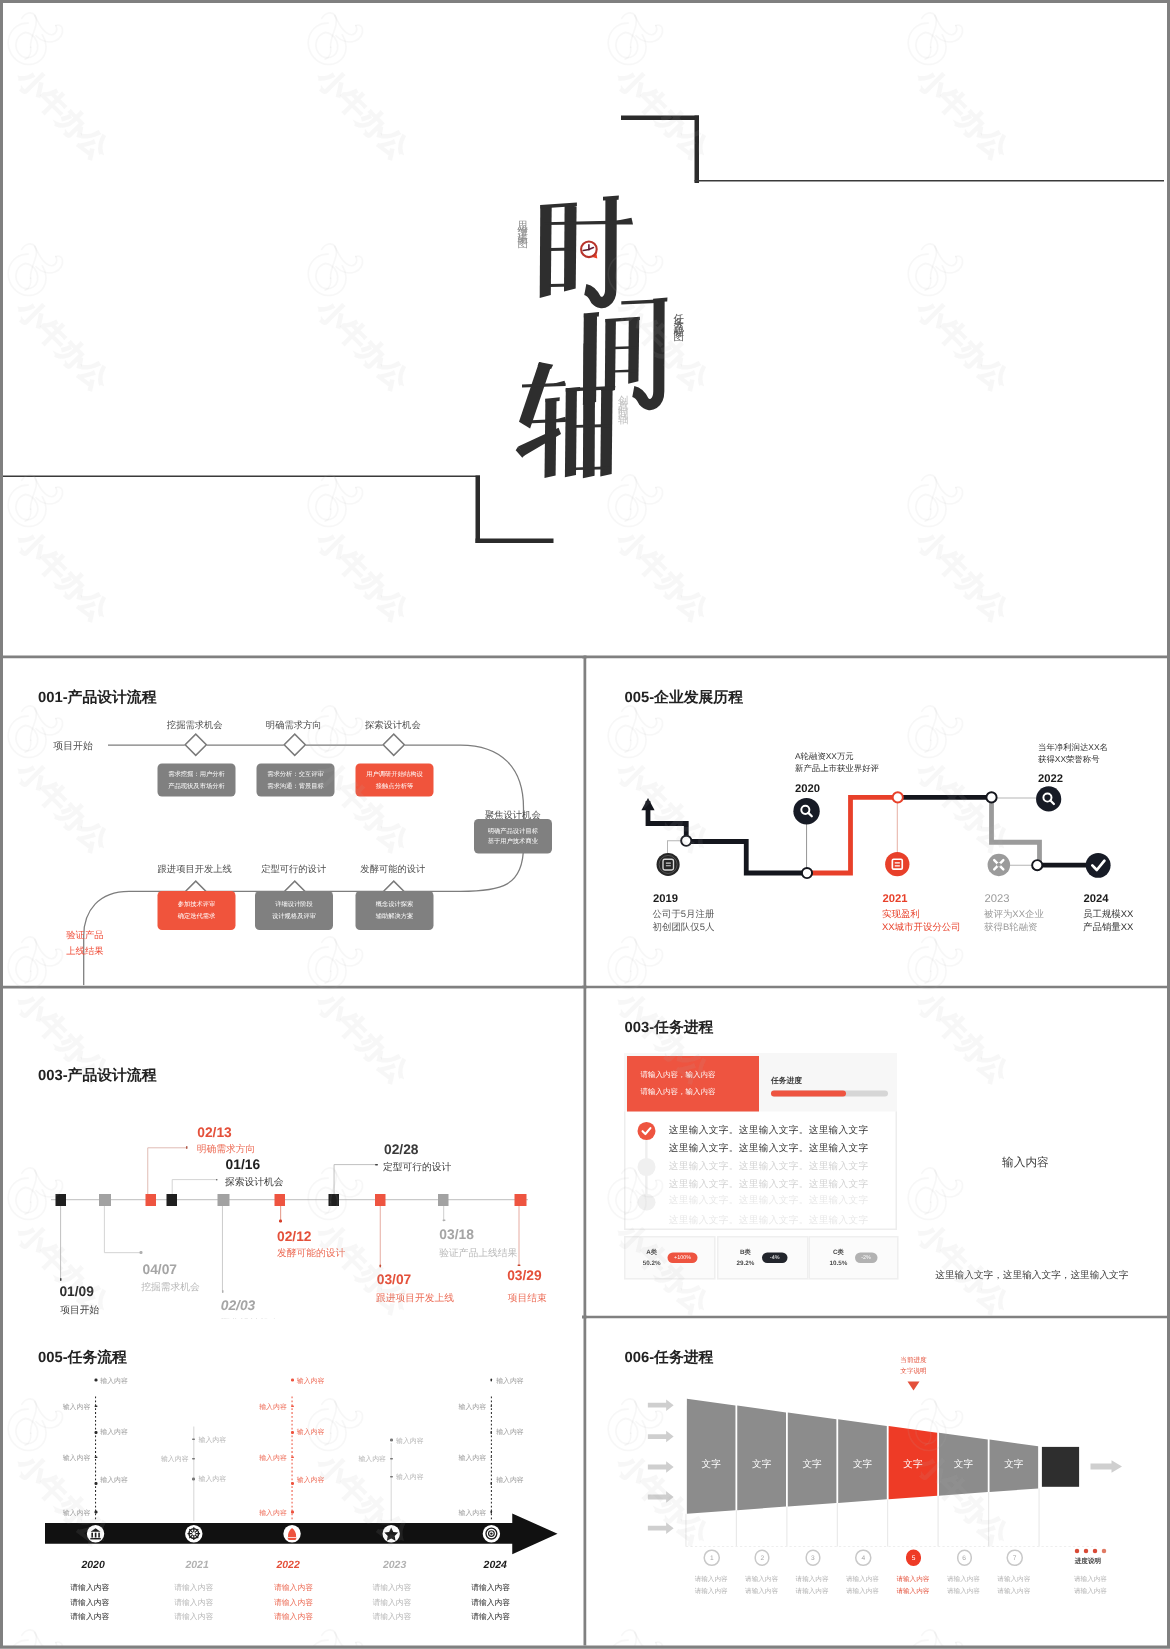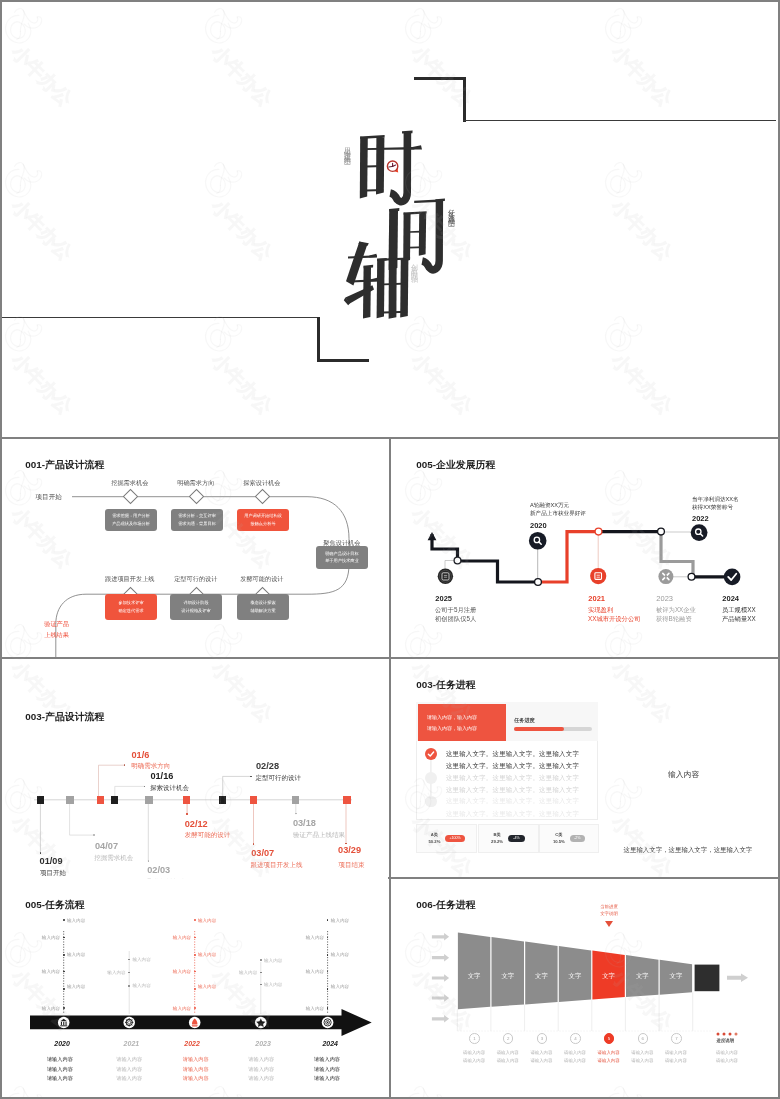--- a/index.html
+++ b/index.html
@@ -296,21 +296,21 @@
       <div>A轮融资XX万元</div>
       <div>新产品上市获业界好评</div>
     </div>
     <div class="s2-year" style="left:139px;top:81.5px;">2020</div>
     <div class="s2-top" style="left:301px;top:55.5px;">
       <div>当年净利润达XX名</div>
       <div>获得XX荣誉称号</div>
     </div>
     <div class="s2-year" style="left:301px;top:74.5px;">2022</div>
 
-    <div class="s2-year" style="left:44.3px;top:154.5px;">2025</div>
+    <div class="s2-year" style="left:44.3px;top:154.5px;">2019</div>
     <div class="s2-desc" style="left:44.0px;top:165.6px;font-size:6.3px;">
       <div>公司于5月注册</div>
       <div>初创团队仅5人</div>
     </div>
     <div class="s2-year" style="left:197.3px;top:154.5px;color:#e8402a;">2021</div>
     <div class="s2-desc" style="left:197.0px;top:165.6px;color:#e8402a;font-size:6.3px;">
       <div>实现盈利</div>
       <div>XX城市开设分公司</div>
     </div>
     <div class="s2-year" style="left:265.3px;top:154.5px;color:#9b9b9b;font-weight:normal;">2023</div>
@@ -346,37 +346,37 @@
     <div class="s3-sq" style="left:96.8px;top:105.0px;background:#ee5440;"></div>
     <div class="s3-sq" style="left:110.7px;top:105.0px;background:#1f1f1f;"></div>
     <div class="s3-sq" style="left:145px;top:105.0px;background:#a2a2a2;"></div>
     <div class="s3-sq" style="left:182.9px;top:105.0px;background:#ee5440;"></div>
     <div class="s3-sq" style="left:218.7px;top:105.0px;background:#1f1f1f;"></div>
     <div class="s3-sq" style="left:249.8px;top:105.0px;background:#ee5440;"></div>
     <div class="s3-sq" style="left:291.8px;top:105.0px;background:#a2a2a2;"></div>
     <div class="s3-sq" style="left:343px;top:105.0px;background:#ee5440;"></div>
 
     <div class="s3-dot" style="left:123.7px;top:73.4px;background:#b05a4a;"></div>
-    <div class="s3-date" style="left:131.5px;top:58.8px;color:#e4503a;">01/6</div>
+    <div class="s3-date" style="left:131.5px;top:58.8px;color:#e4503a;">02/13</div>
     <div class="s3-txt" style="left:131.2px;top:71.2px;color:#ec6b55;">明确需求方向</div>
     <div class="s3-dot" style="left:143.6px;top:94.6px;background:#555;"></div>
     <div class="s3-date" style="left:150.4px;top:80.4px;color:#1f1f1f;">01/16</div>
     <div class="s3-txt" style="left:150.0px;top:92.6px;color:#3a3a3a;">探索设计机会</div>
     <div class="s3-dot" style="left:250.1px;top:84.6px;background:#444;"></div>
     <div class="s3-date" style="left:256.0px;top:70.2px;color:#3a3a3a;">02/28</div>
     <div class="s3-txt" style="left:255.4px;top:83.2px;color:#3a3a3a;">定型可行的设计</div>
 
     <div class="s3-dot" style="left:39.6px;top:161.0px;background:#333;"></div>
     <div class="s3-date" style="left:39.6px;top:165.4px;color:#2b2b2b;">01/09</div>
     <div class="s3-txt" style="left:40.1px;top:178.0px;color:#3a3a3a;">项目开始</div>
     <div class="s3-dot" style="left:93.4px;top:143.3px;background:#b0b0b0;"></div>
     <div class="s3-date" style="left:95.0px;top:150.2px;color:#a5a5a5;">04/07</div>
     <div class="s3-txt" style="left:94.2px;top:162.6px;color:#b8b8b8;">挖掘需求机会</div>
     <div class="s3-dot" style="left:147.5px;top:169.4px;background:#b0b0b0;"></div>
-    <div class="s3-date" style="left:147.2px;top:174.2px;color:#a5a5a5;">02/03</div>
+    <div class="s3-date" style="left:147.2px;top:174.2px;color:#a5a5a5;font-style:italic;">02/03</div>
     <div class="s3-txt" style="left:147.2px;top:186.9px;color:#b8b8b8;">聚焦设计机会</div>
     <div class="s3-date" style="left:184.7px;top:127.6px;color:#e4503a;">02/12</div>
     <div class="s3-txt" style="left:184.7px;top:140.3px;color:#ec6b55;">发酵可能的设计</div>
     <div class="s3-dot" style="left:186.3px;top:122.2px;background:#d6412c;"></div>
     <div class="s3-date" style="left:251.2px;top:157.0px;color:#e4503a;">03/07</div>
     <div class="s3-txt" style="left:250.6px;top:169.6px;color:#ec6b55;">跟进项目开发上线</div>
     <div class="s3-dot" style="left:252.7px;top:152.1px;background:#c8472f;"></div>
     <div class="s3-dot" style="left:295.0px;top:121.7px;background:#b0b0b0;"></div>
     <div class="s3-date" style="left:292.9px;top:126.6px;color:#a5a5a5;">03/18</div>
     <div class="s3-txt" style="left:292.9px;top:139.8px;color:#b8b8b8;">验证产品上线结果</div>

